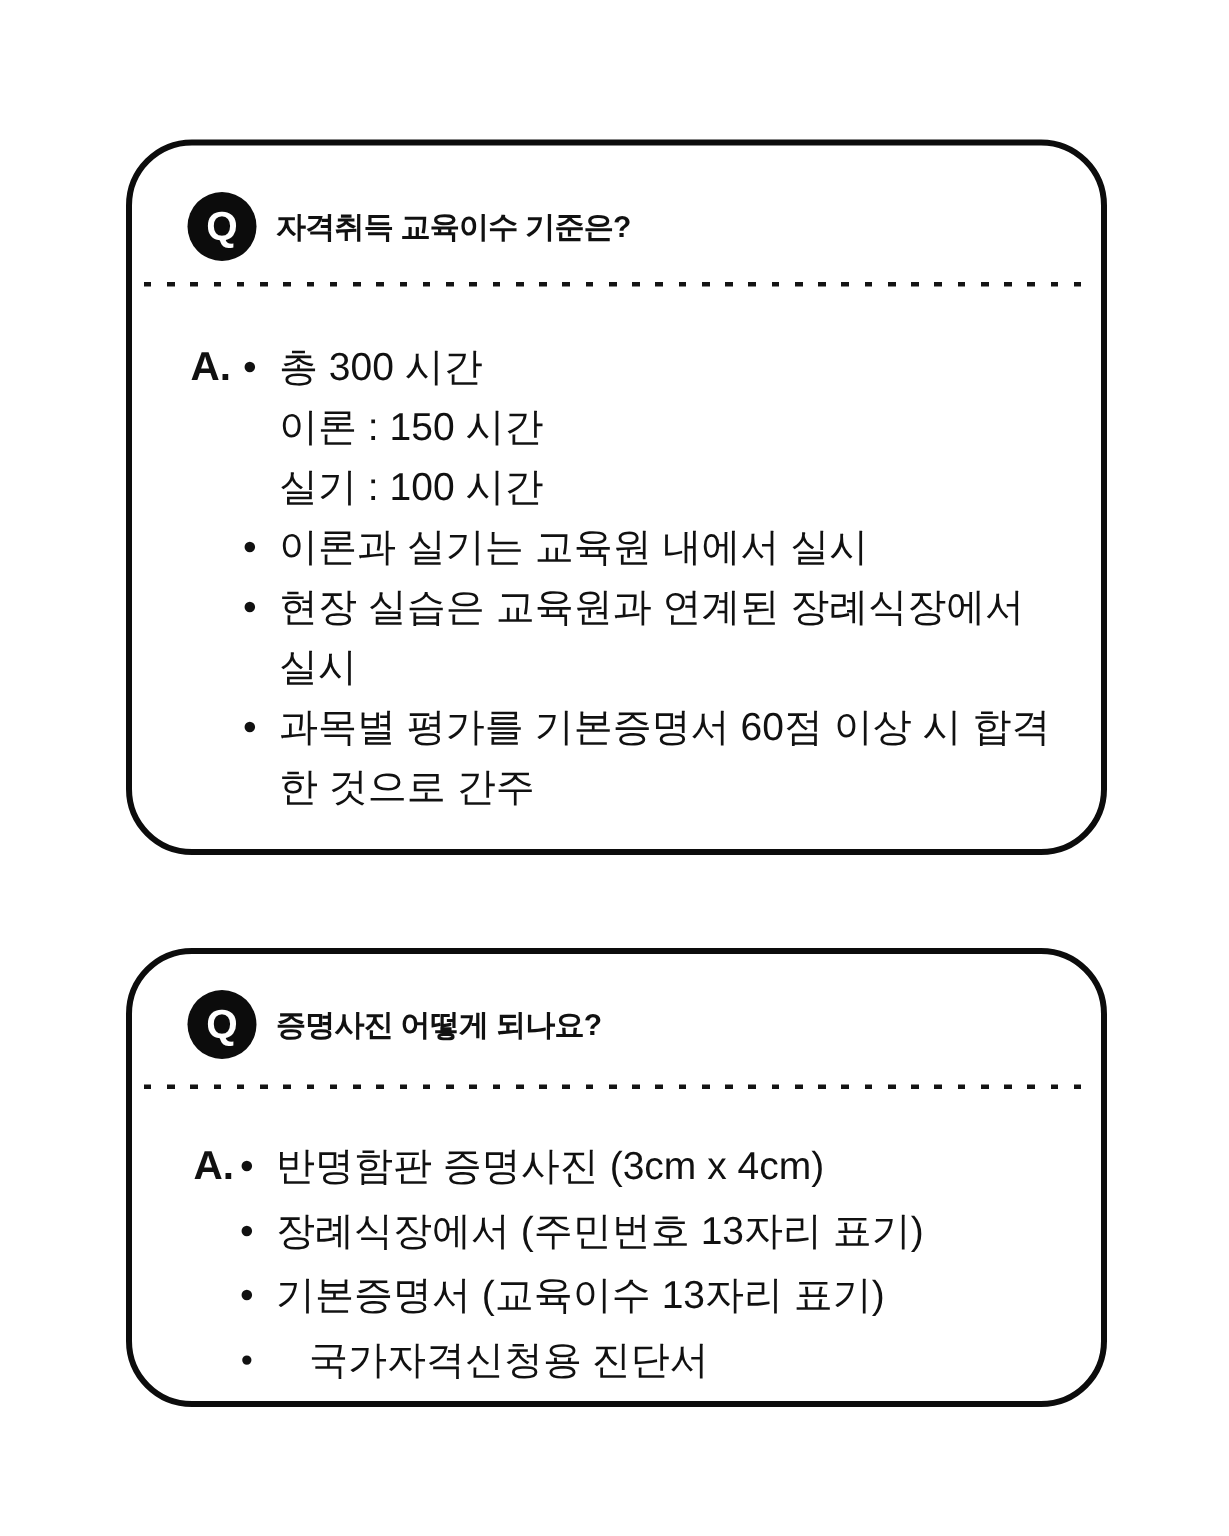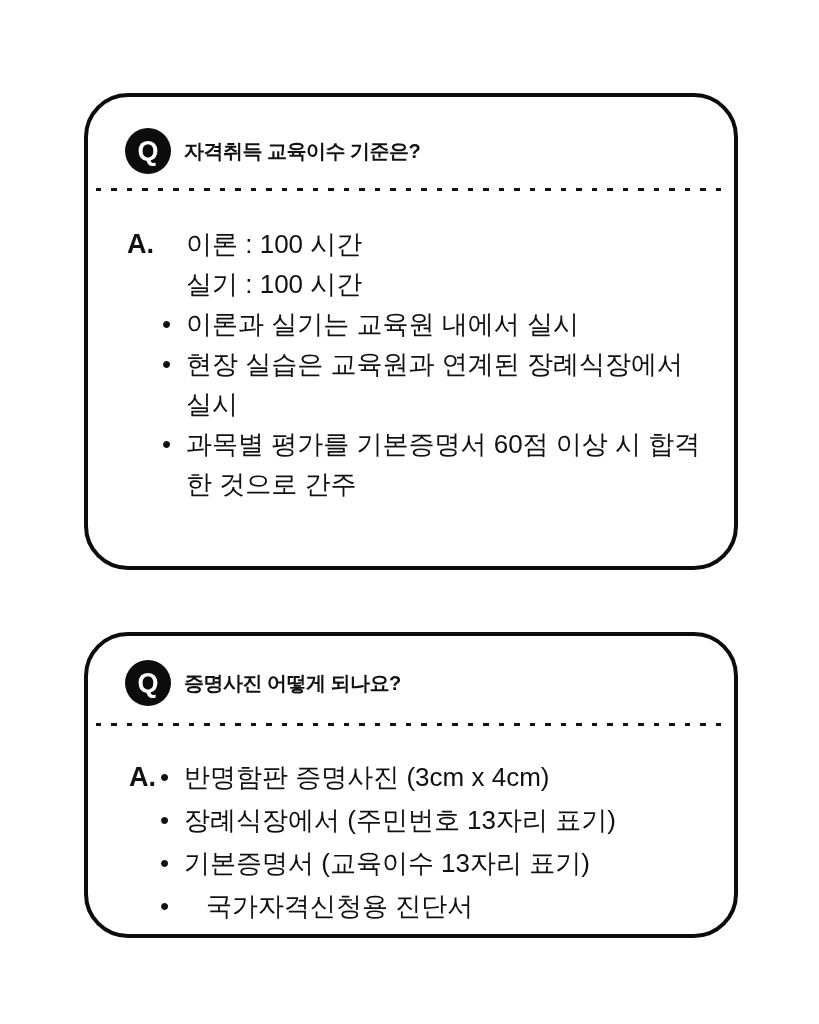--- a/index.html
+++ b/index.html
@@ -74,41 +74,42 @@
   .qa-box-2 .a-label { left:41px; top:30px; line-height:43px; }
 
   .answer-list { list-style:none; }
   .answer-line { position:relative; }
   .answer-line::before {
     content:"\2022";
     position:absolute;
     left:-24px; top:0;
   }
   .answer-line.no-bullet::before { content:none; }
-  .answer-line.extra-indent { padding-left:22px; }
+  .answer-line.extra-indent { padding-left:22px;font-family:Liberation Serif, serif; }
 </style>
 </head>
 <body>
 
 <div class="page">
 
   <section class="qa-box qa-box-1">
     <header class="qa-header">
       <span class="q-badge">
         <span>Q</span>
       </span>
       <h2 class="qa-title">자격취득 교육이수 기준은?</h2>
     </header>
     <div class="qa-divider"></div>
     <div class="qa-body">
       <span class="a-label">A.</span>
       <ul class="answer-list">
 
+          <li class="answer-line"><span class="line-text">총 300 시간</span></li>
 
-          <li class="answer-line no-bullet"><span class="line-text">이론 : 100 시간</span></li>
+          <li class="answer-line no-bullet"><span class="line-text">이론 : 150 시간</span></li>
 
           <li class="answer-line no-bullet"><span class="line-text">실기 : 100 시간</span></li>
 
 
           <li class="answer-line"><span class="line-text">이론과 실기는 교육원 내에서 실시</span></li>
 
           <li class="answer-line"><span class="line-text">현장 실습은 교육원과 연계된 장례식장에서 실시</span></li>
 
           <li class="answer-line"><span class="line-text">과목별 평가를 기본증명서 60점 이상 시 합격한 것으로 간주</span></li>
         </ul>

